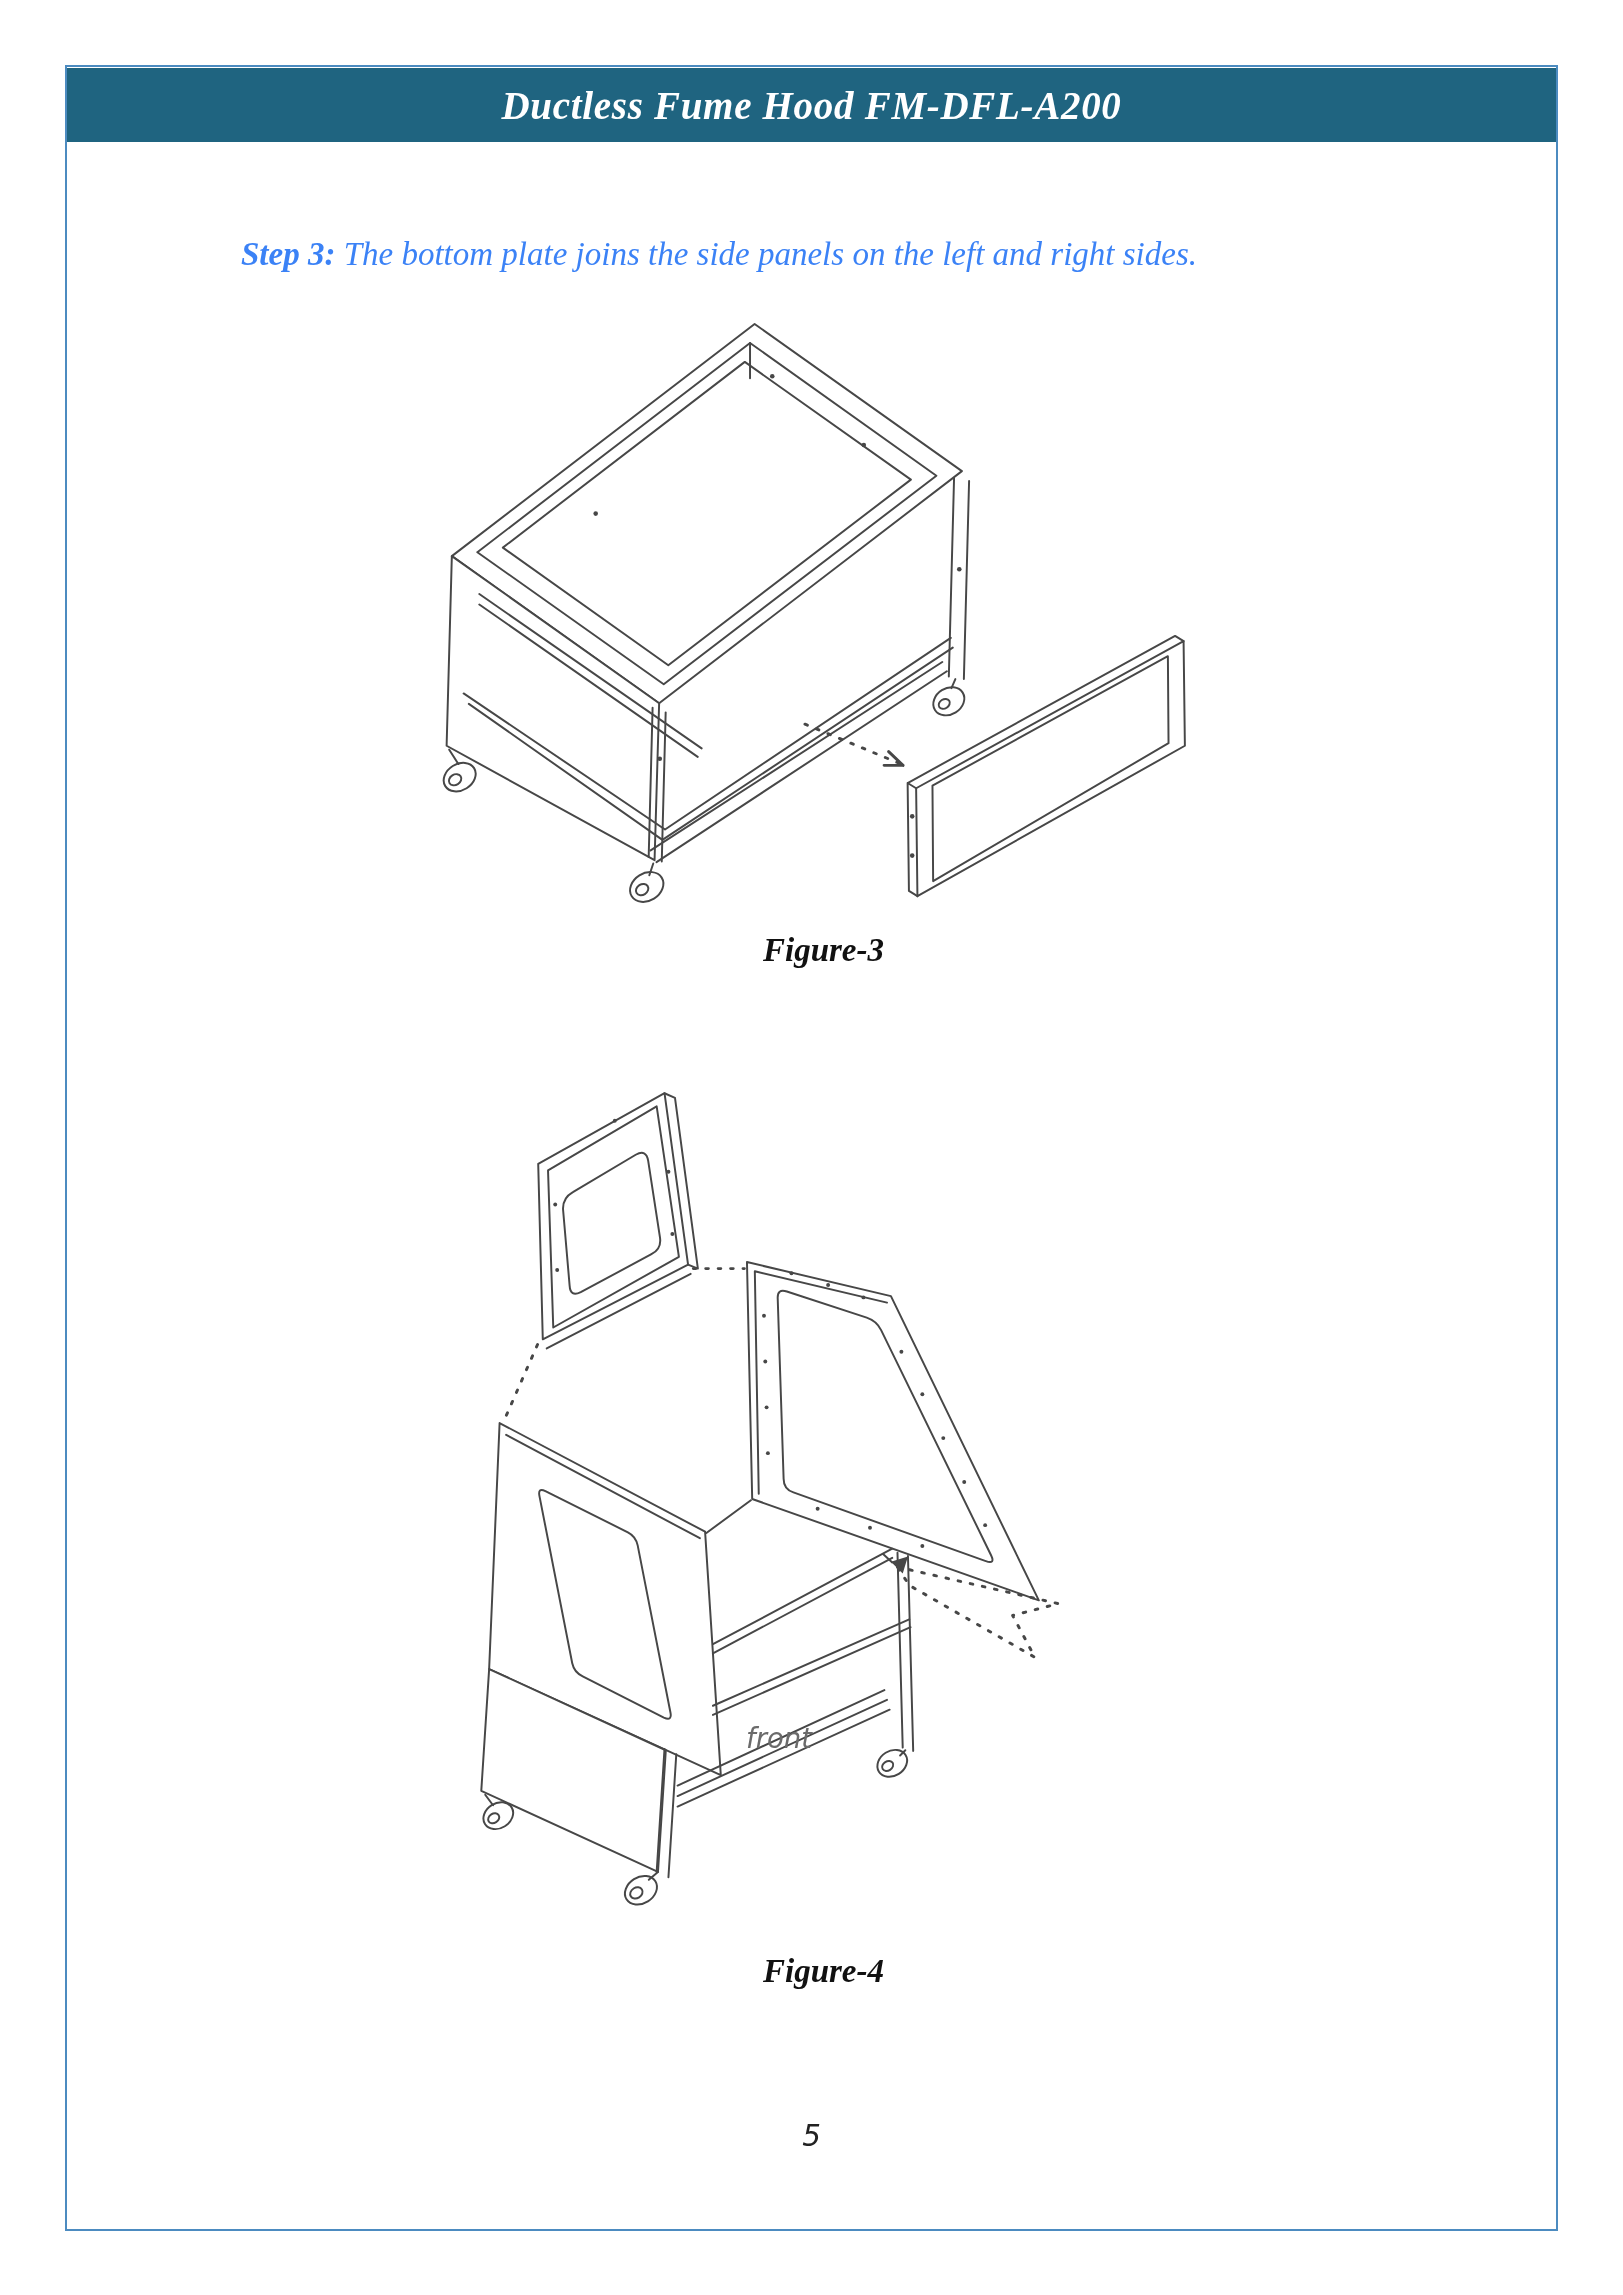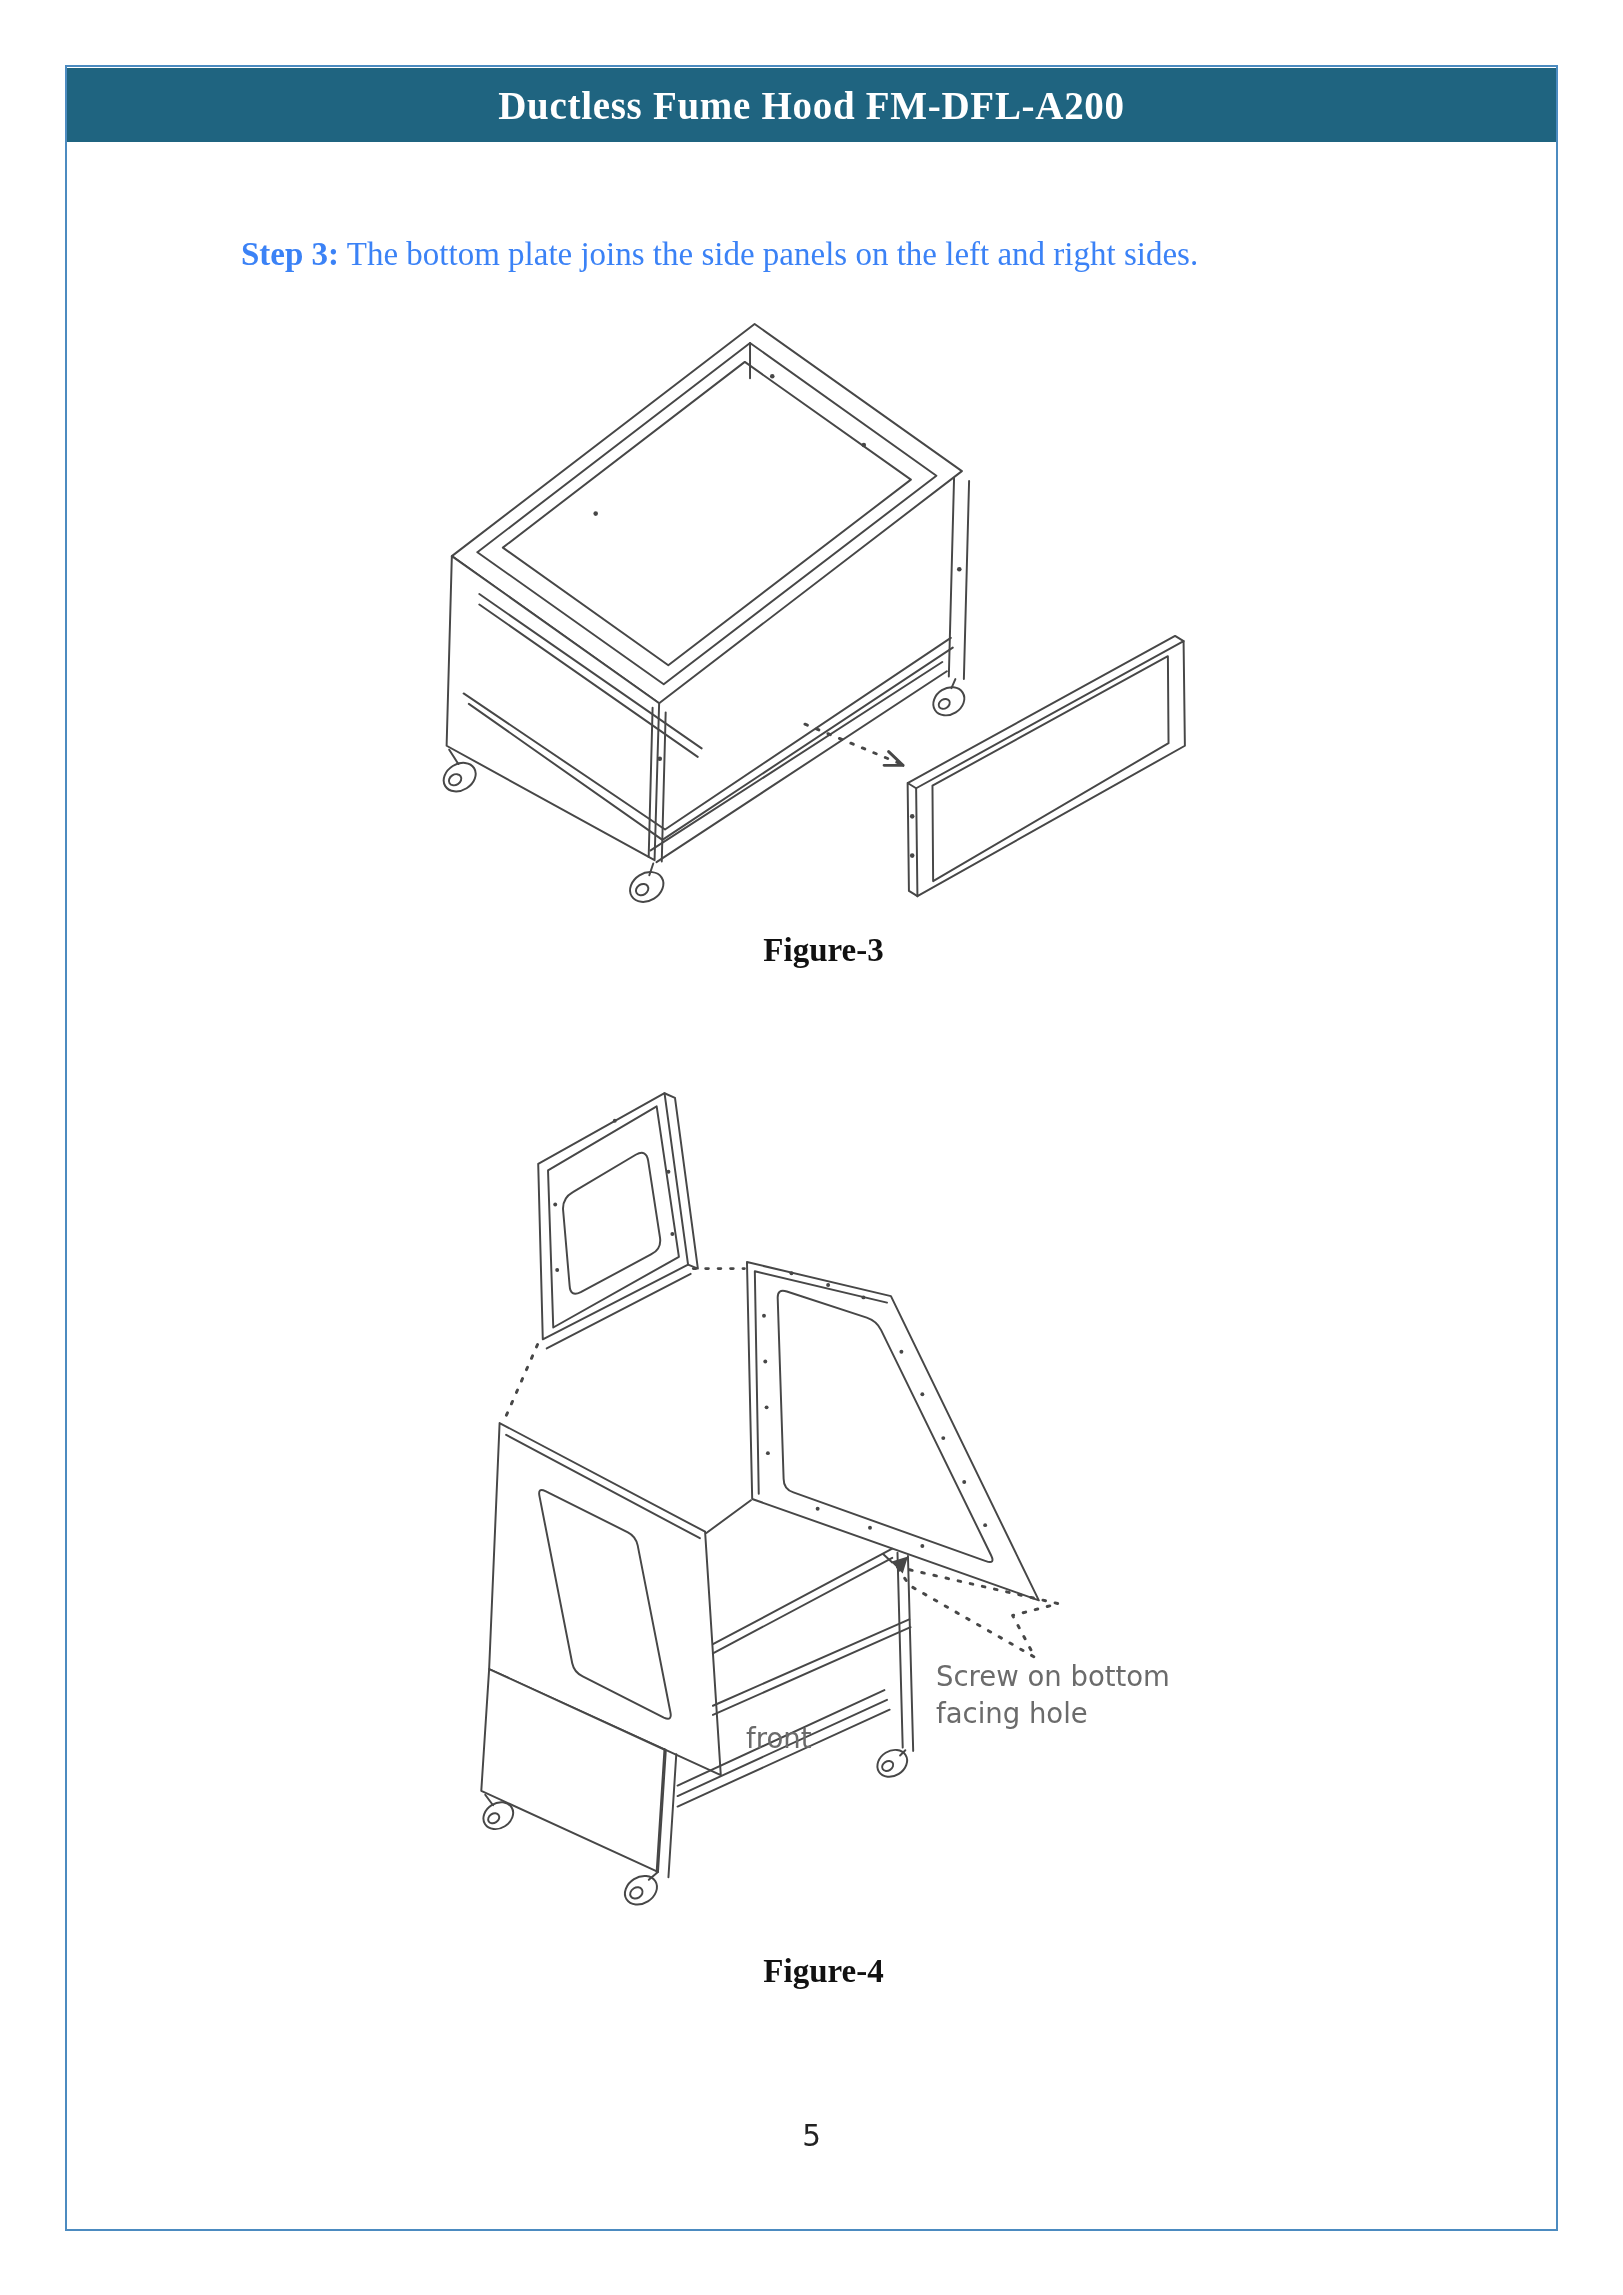--- a/index.html
+++ b/index.html
@@ -1,18 +1,18 @@
 <!DOCTYPE html>
 <html style="font-size:10.5px"><head>
 <meta charset="utf-8">
 <style>
   html,body{margin:0;padding:0;background:#ffffff;}
   .page{
     position:relative;width:1623px;height:2295px;background:#ffffff;
-    font-family:"Liberation Serif",serif;overflow:hidden;color:#1a1a1a;
+    font-family:"Liberation Serif",serif;overflow:hidden;color:#1a1a1a;font-style:italic;
   }
   .border-box{
     position:absolute;left:65px;top:65px;width:1493px;height:2166px;
     border:2px solid #4C8BC0;box-sizing:border-box;
   }
   .banner{
     position:absolute;left:67px;top:68px;width:1489px;height:74px;
     background:#1F6480;display:flex;align-items:center;justify-content:center;
   }
   .banner-title{
@@ -179,24 +179,20 @@
       <ellipse cx="714" cy="1044" rx="24" ry="19" transform="rotate(-32 714 1044)"></ellipse>
       <ellipse cx="707" cy="1048" rx="9" ry="7" transform="rotate(-32 707 1048)"></ellipse>
     </g>
     <g class="ln">
       <path d="M700,724 L714,737"></path>
       <polygon class="dot" points="712,736 738,728 730,754"></polygon>
       <path class="dash" d="M722,744 L968,800 L898,818 L932,882 L740,772 Z"></path>
     </g>
   </svg>
 
-  <div class="annot annot-screw">
-    <div>Screw on bottom</div>
-    <div>facing hole</div>
-  </div>
   <div class="annot annot-front">front</div>
 
   <div class="caption caption-4">Figure-4</div>
 
   <div class="pagenum">5</div>
 
 </div>
 
 
 </body></html>

